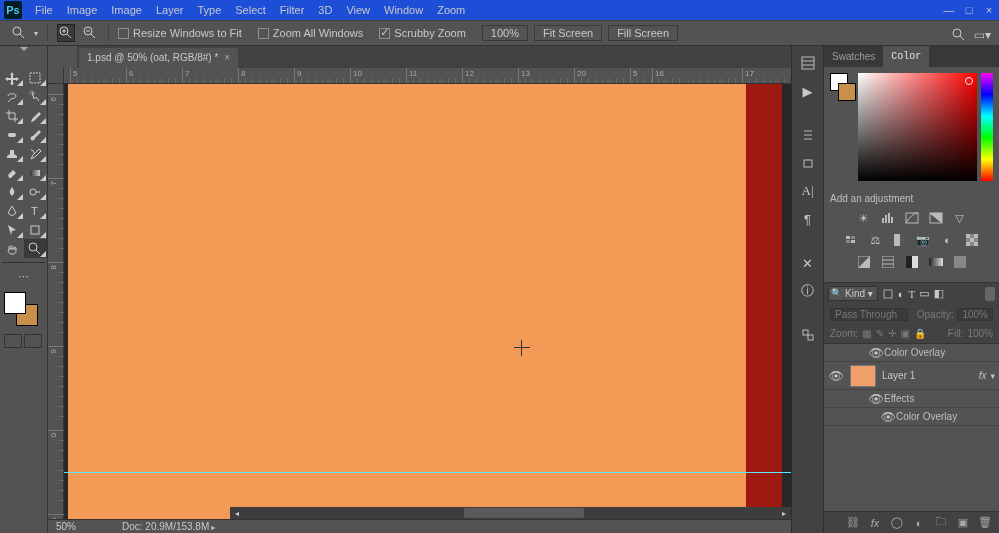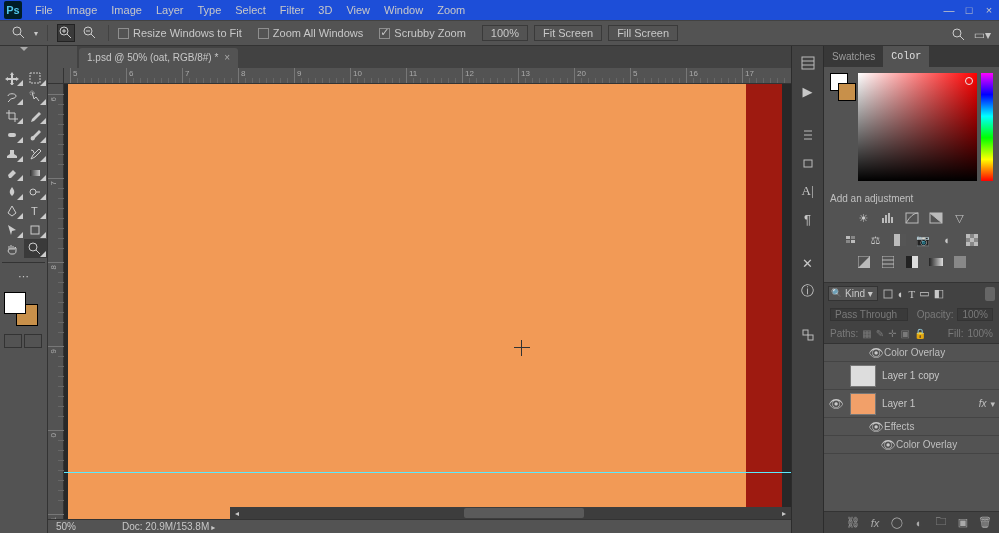--- a/index.html
+++ b/index.html
@@ -443,21 +443,21 @@
       <div class="rtick" style="left: 566px;">
         <span>5</span>
       </div>
       <div class="subt" style="left: 573px;"></div>
       <div class="subt" style="left: 580px;"></div>
       <div class="subt" style="left: 587px;"></div>
       <div class="subt" style="left: 594px;"></div>
       <div class="subt" style="left: 601px;"></div>
       <div class="subt" style="left: 608px;"></div>
       <div class="subt" style="left: 615px;"></div>
-      <div class="rtick" style="left: 622px; text-decoration: underline;">
+      <div class="rtick" style="left: 588px; text-decoration: underline;">
         <span>16</span>
       </div>
       <div class="subt" style="left: 629px;"></div>
       <div class="subt" style="left: 636px;"></div>
       <div class="subt" style="left: 643px;"></div>
       <div class="subt" style="left: 650px;"></div>
       <div class="subt" style="left: 657px;"></div>
       <div class="subt" style="left: 664px;"></div>
       <div class="subt" style="left: 671px;"></div>
       <div class="rtick" style="left: 678px;">
@@ -707,40 +707,35 @@
     <span>▭</span>
     <span>◧</span>
     <span style="margin-left:auto;width:10px;height:14px;background:#666;border-radius:2px;"></span>
   </div>
   <div class="bmrow">
     <span class="val" style="width:78px;"><span>Pass Through</span></span>
     <span style="margin-left:auto;">Opacity:</span>
     <span class="val">100%</span>
   </div>
   <div class="lockrow">
-    <span>Paths:</span>
+    <span>Zoom:</span>
     <span>▦</span>
     <span>✎</span>
     <span>✛</span>
     <span>▣</span>
     <span>🔒</span>
     <span style="margin-left:auto;">Fill:</span>
     <span class="val">100%</span>
   </div>
   <div class="layerlist">
     <div class="lrow fx">
       <span class="leye">👁</span>
       <span>Color Overlay</span>
     </div>
     <div class="lrow">
-      <span class="leye"></span>
-      <div class="lthumb"></div>
-      <span>Layer 1 copy</span>
-    </div>
-    <div class="lrow">
       <span class="leye">👁</span>
       <div class="lthumb orange"></div>
       <span>Layer 1</span>
       <span class="lfx">fx</span>
       <span class="lchev">▾</span>
     </div>
     <div class="lrow fx">
       <span class="leye">👁</span>
       <span>Effects</span>
     </div>

